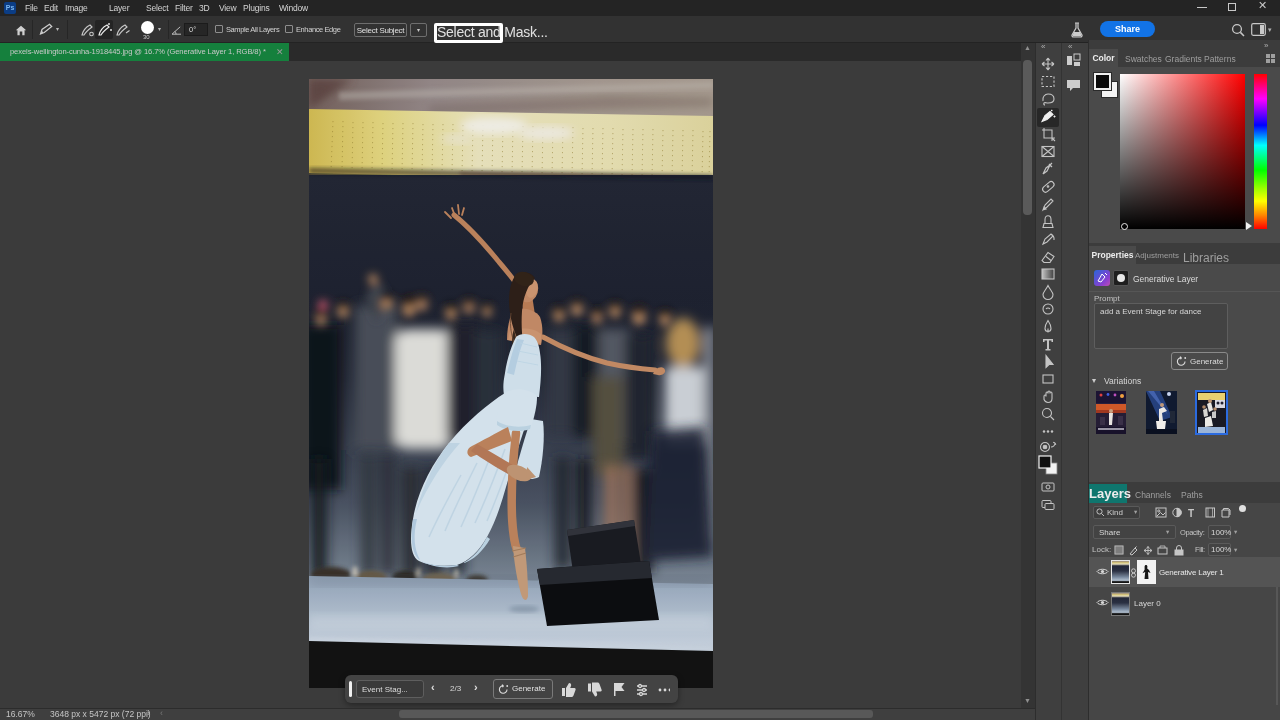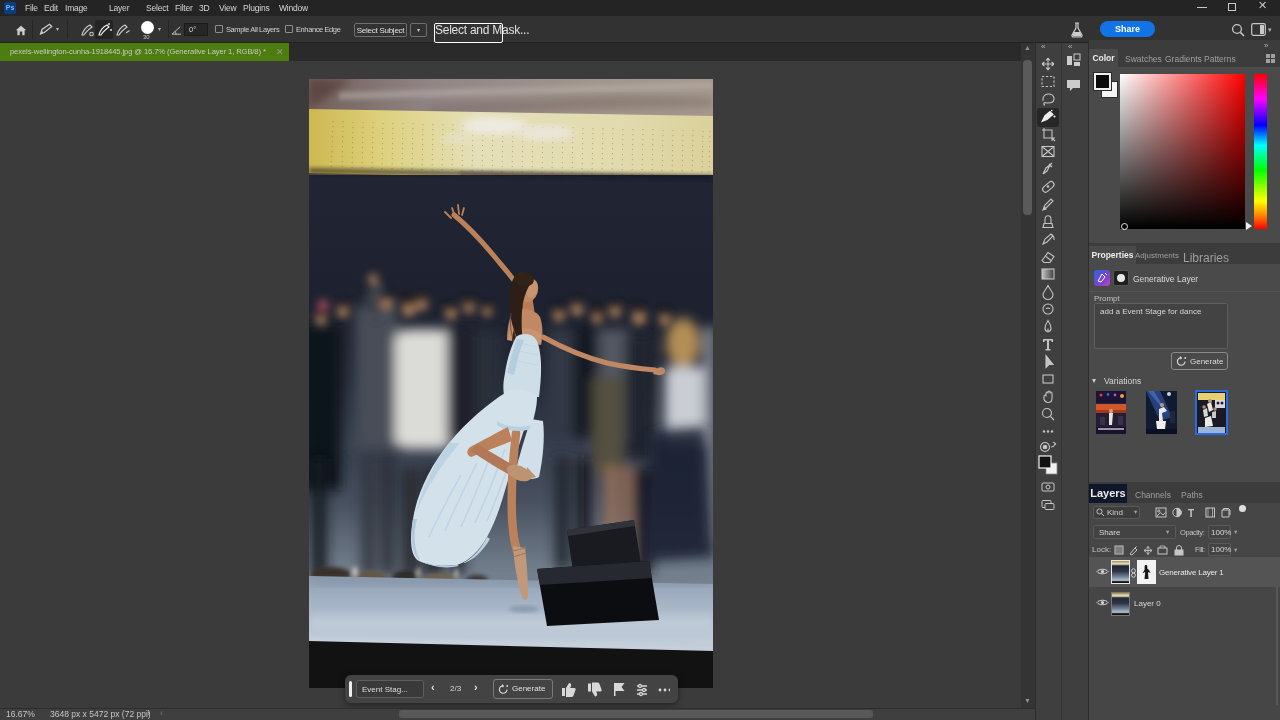--- a/index.html
+++ b/index.html
@@ -65,39 +65,39 @@
   <svg class="abs" style="left:171px;top:26px;" width="11" height="9" viewBox="0 0 13 11">
     <path d="M1 10 L11 1 M1 10 L12 10 M6 10 A6 6 0 0 0 4.6 6.6" stroke="#c0c0c0" stroke-width="1.2" fill="none"></path>
   </svg>
   <div class="abs" style="left:184px;top:23px;width:24px;height:13px;background:#262626;border:1px solid #1b1b1b;color:#d8d8d8;font-size:7.5px;line-height:12px;padding-left:4px;">0°</div>
   <div class="abs" style="left:215px;top:25px;width:8px;height:8px;border:1px solid #8e8e8e;background:#323232;border-radius:1px;"></div>
   <div class="abs" style="left:226px;top:25px;color:#d2d2d2;font-size:7.5px;letter-spacing:-0.4px;">Sample All Layers</div>
   <div class="abs" style="left:285px;top:25px;width:8px;height:8px;border:1px solid #8e8e8e;background:#323232;border-radius:1px;"></div>
   <div class="abs" style="left:296px;top:25px;color:#d2d2d2;font-size:7.5px;letter-spacing:-0.4px;">Enhance Edge</div>
   <div class="abs" style="left:354px;top:23px;width:53px;height:14px;border:1px solid #6e6e6e;border-radius:2px;color:#e0e0e0;font-size:8px;letter-spacing:-0.25px;text-align:center;line-height:13px;white-space:nowrap;">Select Subject</div>
   <div class="abs" style="left:410px;top:23px;width:17px;height:14px;border:1px solid #6e6e6e;border-radius:2px;color:#c8c8c8;font-size:6px;text-align:center;line-height:13px;">▾</div>
-  <div class="abs" style="left:434px;top:23px;width:69px;height:20px;border:1px solid #ffffff;border-radius:2px;color:#e0e0e0;font-size:12px;letter-spacing:-0.25px;text-align:center;line-height:13px;white-space:nowrap;">Select and Mask...</div>
+  <div class="abs" style="left:434px;top:23px;width:69px;height:20px;border:3px solid #ffffff;border-radius:2px;color:#e0e0e0;font-size:14px;letter-spacing:-0.25px;text-align:center;line-height:13px;white-space:nowrap;">Select and Mask...</div>
   <svg class="abs" style="left:1070px;top:22px;" width="14" height="16" viewBox="0 0 14 16">
     <path d="M5 1 L9 1 M6 1 L6 6 L2 13 A1.5 1.5 0 0 0 3.5 15 L10.5 15 A1.5 1.5 0 0 0 12 13 L8 6 L8 1" stroke="#cccccc" stroke-width="1.2" fill="none"></path>
     <path d="M4 10 L10 10 L11.4 13 A1 1 0 0 1 10.4 14.2 L3.6 14.2 A1 1 0 0 1 2.6 13 Z" fill="#cccccc"></path>
   </svg>
   <div class="abs" style="left:1100px;top:21px;width:55px;height:16px;background:#1273e6;border-radius:8px;color:#ffffff;font-size:9px;font-weight:bold;text-align:center;line-height:16px;">Share</div>
   <svg class="abs" style="left:1231px;top:23px;" width="14" height="14" viewBox="0 0 14 14">
     <circle cx="6" cy="6" r="4.4" stroke="#c8c8c8" stroke-width="1.3" fill="none"></circle>
     <path d="M9.4 9.4 L13 13" stroke="#c8c8c8" stroke-width="1.5"></path>
   </svg>
   <svg class="abs" style="left:1251px;top:23px;" width="15" height="13" viewBox="0 0 15 13">
     <rect x="0.7" y="0.7" width="13.6" height="11.6" rx="1.5" stroke="#c8c8c8" stroke-width="1.2" fill="none"></rect>
     <rect x="9" y="2" width="4" height="9" fill="#c8c8c8"></rect>
   </svg>
   <div class="abs" style="left:1268px;top:26px;color:#b0b0b0;font-size:7px;">▾</div>
 </div>
 
 <div class="abs" style="left:0;top:43px;width:1035px;height:18px;background:#2a2a2a;"></div>
-<div class="abs" style="left:0;top:43px;width:289px;height:18px;background:#4d7c0f;color:#c9c9c9;font-size:7.6px;letter-spacing:-0.1px;line-height:18px;padding-left:10px;">pexels-wellington-cunha-1918445.jpg @ 16.7% (Generative Layer 1, RGB/8) *</div>
+<div class="abs" style="left:0;top:43px;width:289px;height:18px;background:#15803d;color:#c9c9c9;font-size:7.6px;letter-spacing:-0.1px;line-height:18px;padding-left:10px;">pexels-wellington-cunha-1918445.jpg @ 16.7% (Generative Layer 1, RGB/8) *</div>
 <div class="abs" style="left:276px;top:43px;color:#9a9a9a;font-size:9px;line-height:18px;">✕</div>
 
 <div class="abs" style="left:0;top:61px;width:1035px;height:647px;background:#3b3b3b;"></div>
 
 <div id="photo" class="abs" style="left:309px;top:79px;width:404px;height:609px;">
 <svg width="404" height="609" viewBox="0 0 404 609">
 <defs>
   <filter id="b2" x="-20%" y="-20%" width="140%" height="140%">
             <feGaussianBlur stdDeviation="2"></feGaussianBlur>
           </filter>
@@ -586,21 +586,21 @@
   <path d="M8 20 L12 18 L13 26 L9 27 Z" fill="#d8d6d2"></path>
   <path d="M17 22 L21 21 L21 28 L17 28 Z" fill="#c8c8c8"></path>
   <circle cx="15" cy="11" r="2" fill="#c09878"></circle>
         <circle cx="9" cy="17" r="1.8" fill="#b08868"></circle>
         <circle cx="20" cy="19" r="1.8" fill="#b89070"></circle>
   <path d="M10 28 L16 26 L18 36 L10 37 Z" fill="#eceae6"></path>
   <rect x="3" y="37" width="27" height="6" fill="#9ab4d8"></rect>
 </svg>
 
 <div class="abs" style="left:1089px;top:482px;width:191px;height:21px;background:#3c3c3c;"></div>
-<div class="abs" style="left:1089px;top:484px;width:38px;height:19px;background:#0f172a;color:#ececec;font-size:11px;font-weight:bold;line-height:19px;text-align:center;">Layers</div>
+<div class="abs" style="left:1089px;top:484px;width:38px;height:19px;background:#0f766e;color:#ececec;font-size:13px;font-weight:bold;line-height:19px;text-align:center;">Layers</div>
 <div class="abs" style="left:1135px;top:490px;color:#9f9f9f;font-size:8.5px;">Channels</div>
 <div class="abs" style="left:1181px;top:490px;color:#9f9f9f;font-size:8.5px;">Paths</div>
 <div class="abs" style="left:1089px;top:503px;width:191px;height:217px;background:#464646;"></div>
 <div class="abs" style="left:1276px;top:565px;width:2px;height:140px;background:#575757;"></div>
 <div id="layerrows">
 
 <div class="abs" style="left:1093px;top:506px;width:47px;height:13px;background:#3d3d3d;border:1px solid #5a5a5a;border-radius:2px;"></div>
 <svg class="abs" style="left:1096px;top:508px;" width="9" height="9">
           <circle cx="3.5" cy="3.5" r="2.6" stroke="#c0c0c0" fill="none"></circle>
           <path d="M5.5 5.5 L8 8" stroke="#c0c0c0"></path>

